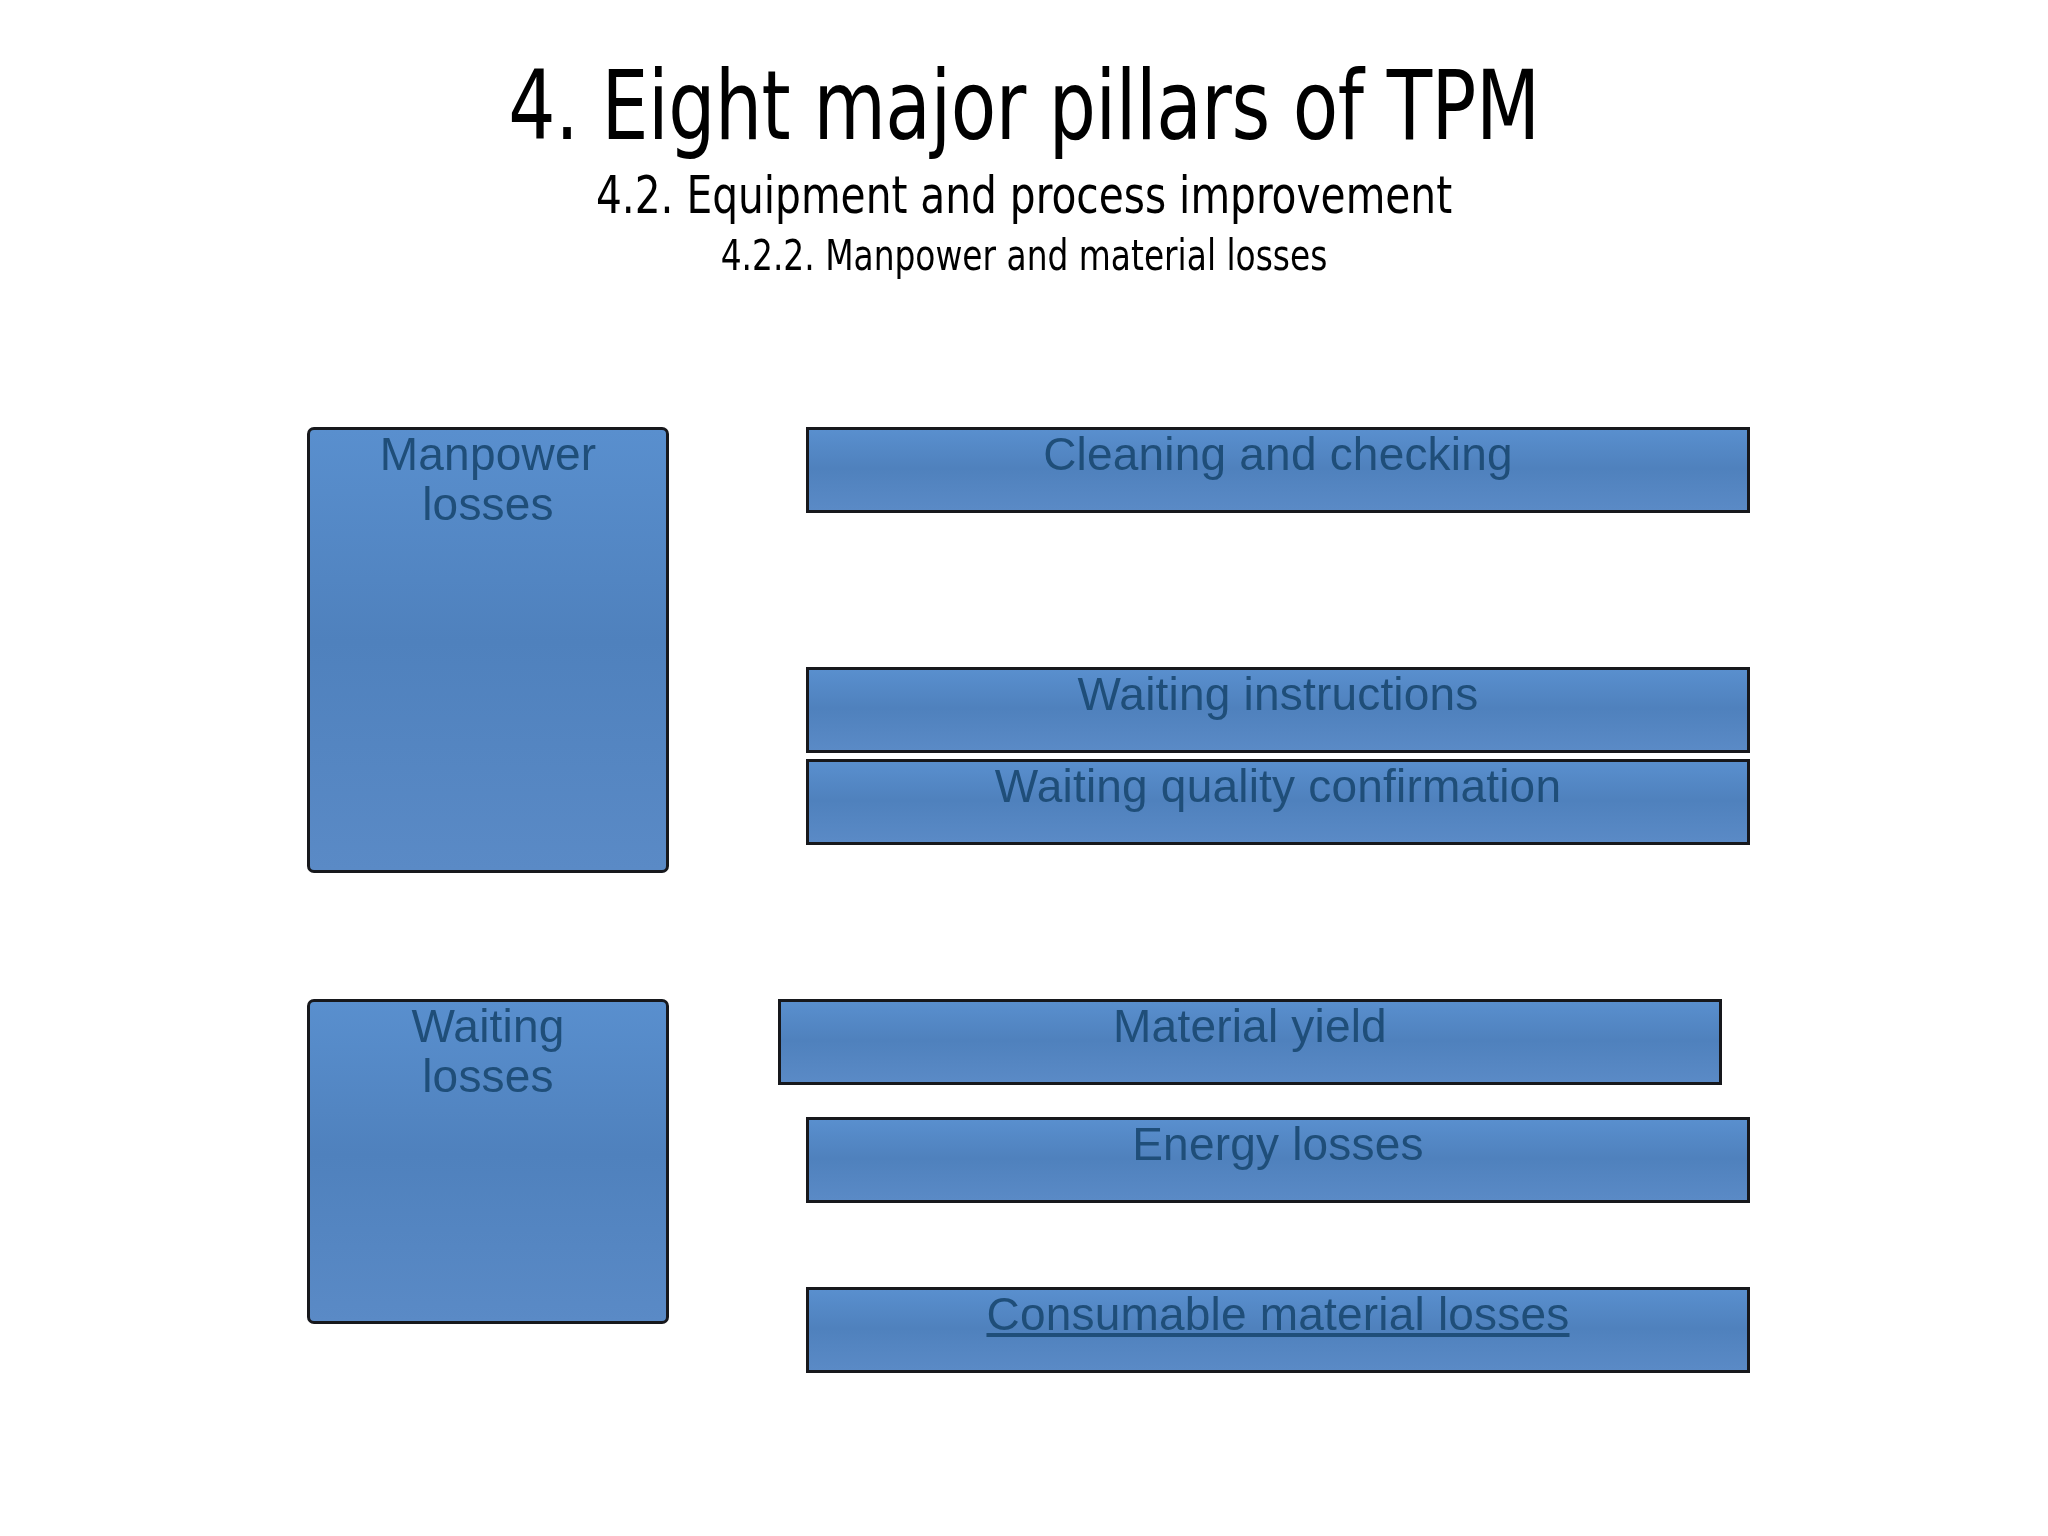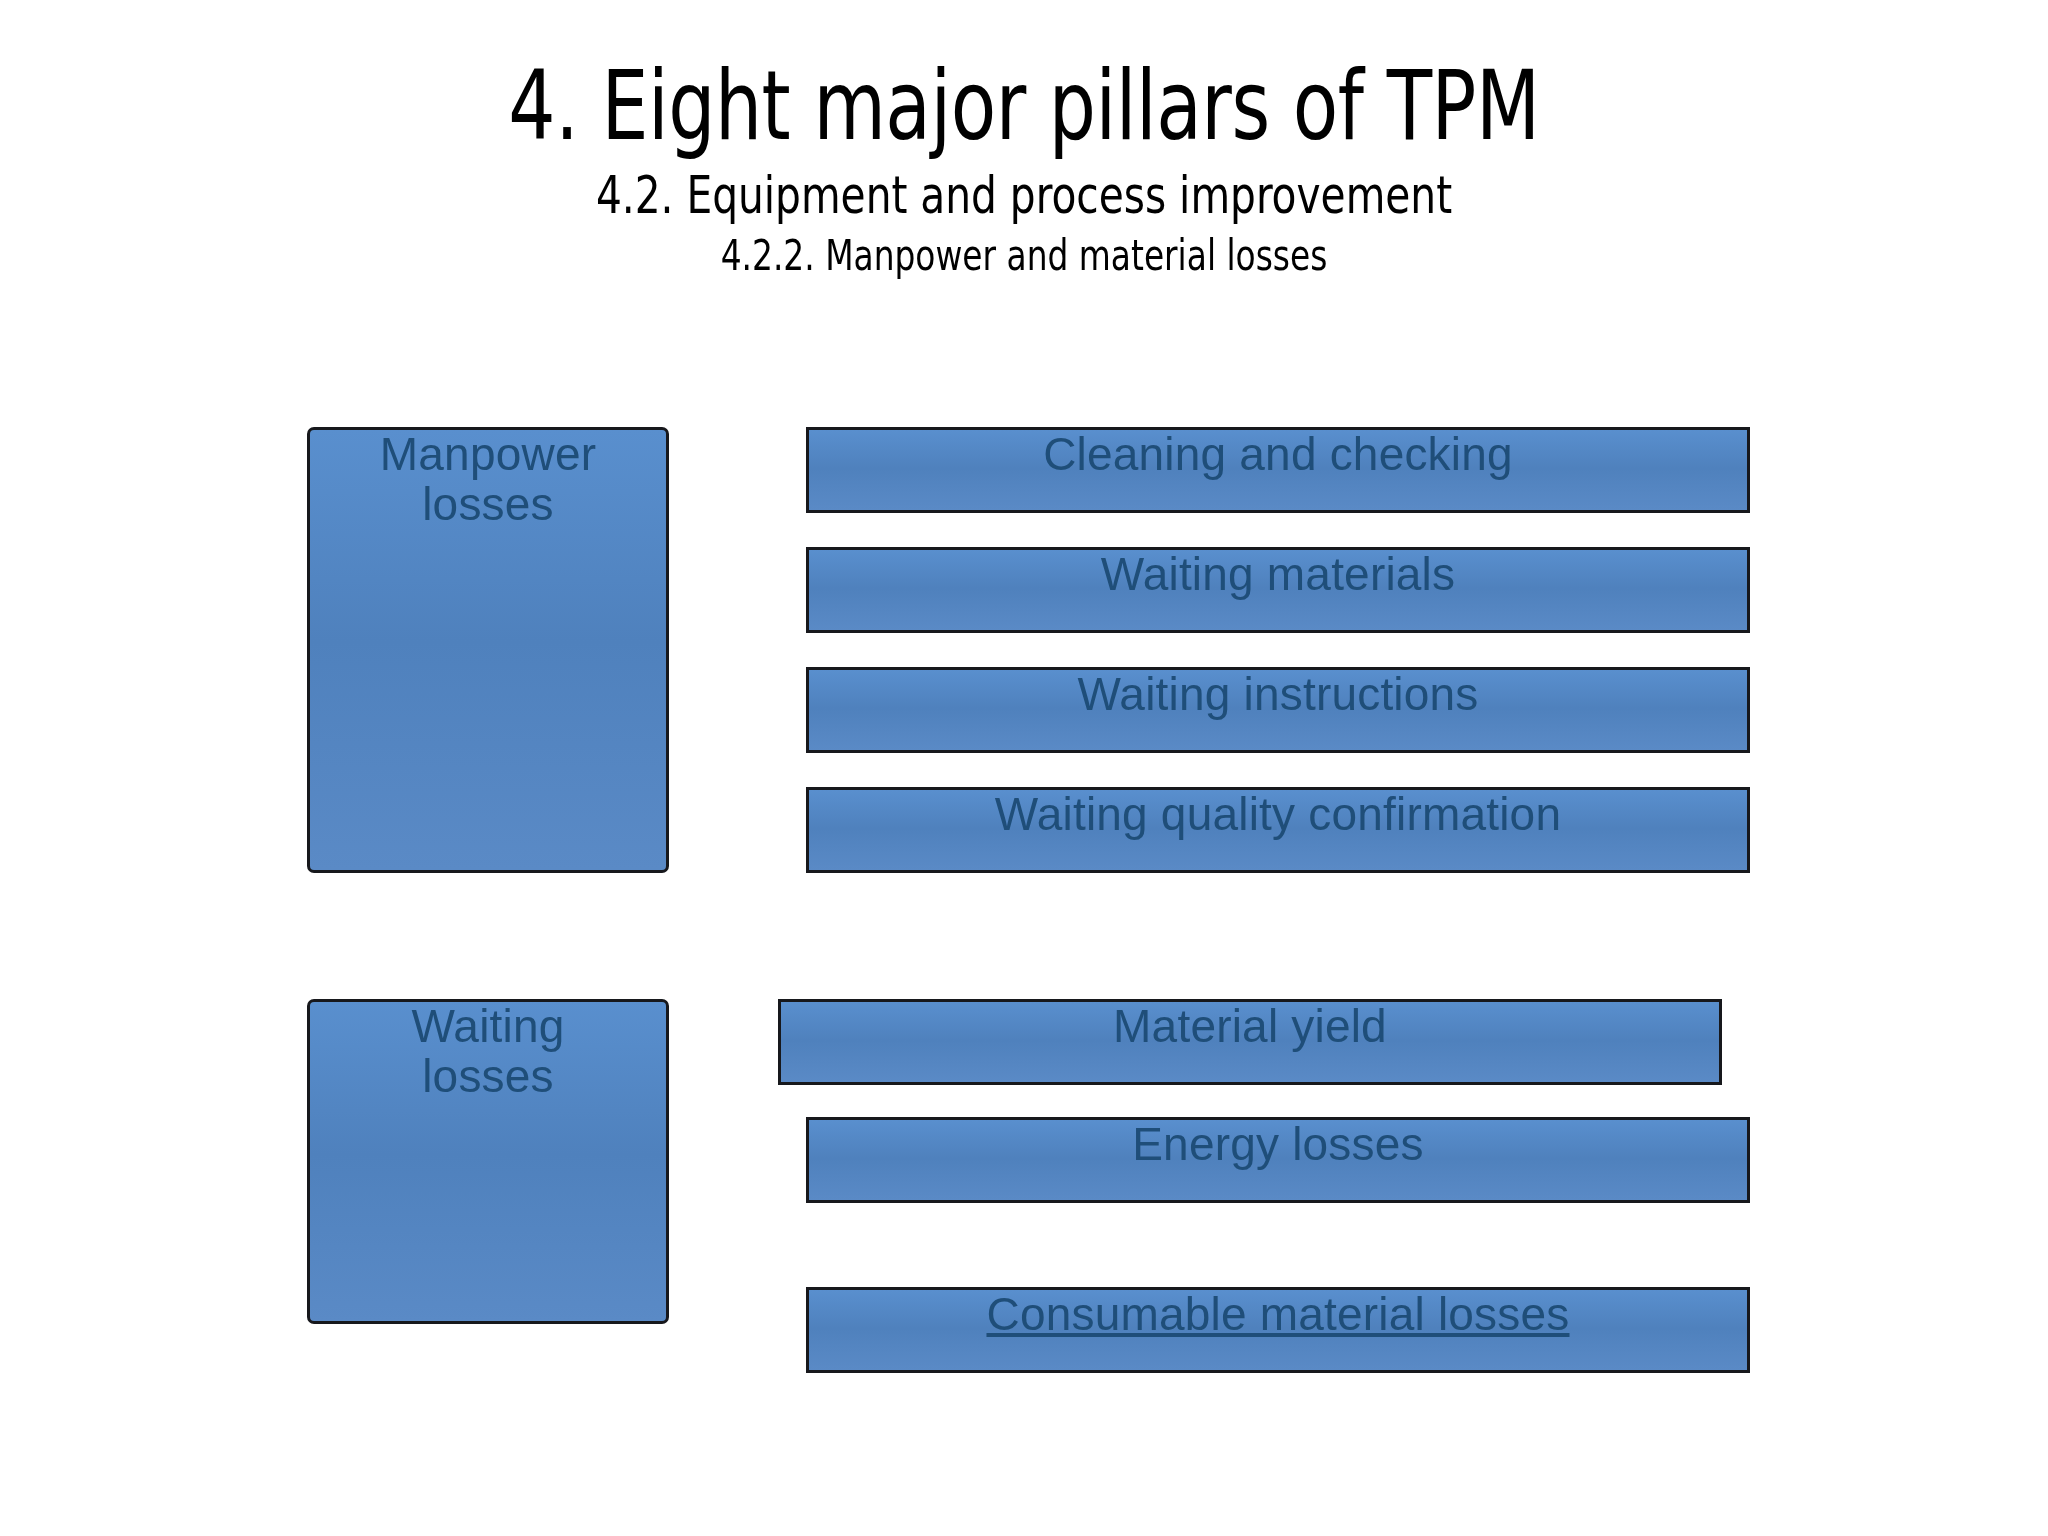--- a/index.html
+++ b/index.html
@@ -90,21 +90,21 @@
     line-height: 1.05;
     letter-spacing: 0.2px;
     white-space: nowrap;
   }
 
   
   #box-manpower   { left: 307px;  top: 427px;  width: 362px; height: 446px; }
   #bar-m-1        { left: 806px;  top: 427px;  width: 944px; height: 86px; }
   #bar-m-2        { left: 806px;  top: 547px;  width: 944px; height: 86px; }
   #bar-m-3        { left: 806px;  top: 667px;  width: 944px; height: 86px; }
-  #bar-m-4        { left: 806px;  top: 787px;  width: 944px; height: 86px; }
+  #bar-m-4        { left: 806px;  top: 759px;  width: 944px; height: 86px; }
 
   
   #box-material   { left: 307px;  top: 999px;  width: 362px; height: 325px; }
   #bar-t-1        { left: 778px;  top: 999px;  width: 944px; height: 86px; }
   #bar-t-2        { left: 806px;  top: 1117px; width: 944px; height: 86px; }
   #bar-t-3        { left: 806px;  top: 1287px; width: 944px; height: 86px; text-decoration: underline; }
 </style>
 </head>
 <body>
 
@@ -120,23 +120,20 @@
     <div>
       <span class="label-line">Manpower</span>
       <span class="label-line">losses</span>
     </div>
   </div>
 
   <div class="shape item-bar" id="bar-m-1">
     <span>Cleaning and checking</span>
   </div>
 
-  <div class="shape item-bar" id="bar-m-2">
-    <span>Waiting materials</span>
-  </div>
 
   <div class="shape item-bar" id="bar-m-3">
     <span>Waiting instructions</span>
   </div>
 
   <div class="shape item-bar" id="bar-m-4">
     <span>Waiting quality confirmation</span>
   </div>
 
   <div class="shape group-box" id="box-material">

